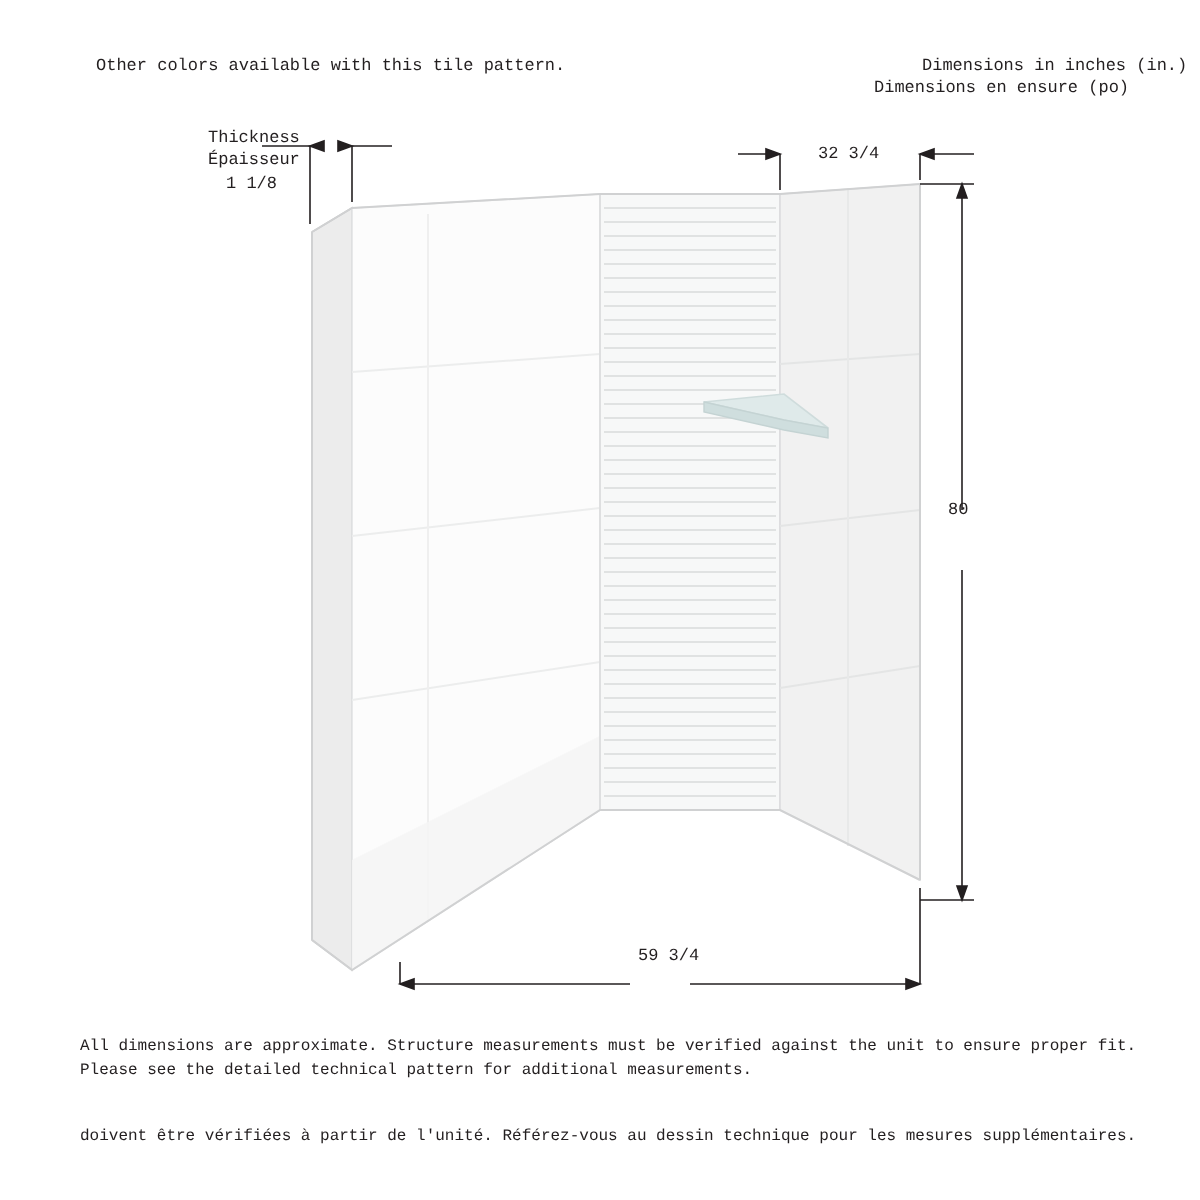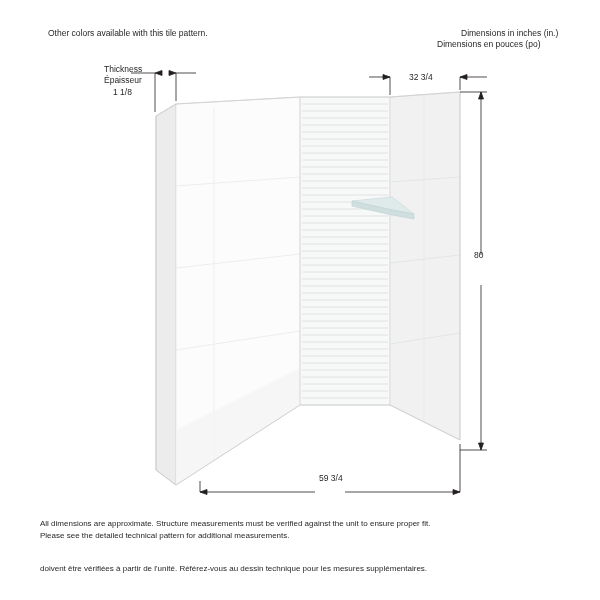--- a/index.html
+++ b/index.html
@@ -5,21 +5,21 @@
   html, body {
     margin: 0;
     padding: 0;
     background: #ffffff;
   }
   #page {
     position: relative;
     width: 600px;
     height: 600px;
     background: #ffffff;
-    font-family: Liberation Sans, sans-serif;
+    font-family: Liberation Mono, monospace;
     color: #1a1a1a;
     overflow: hidden;
   }
 
   .txt {
     position: absolute;
     font-size: 8.5px;
     line-height: 11.5px;
     color: #231f20;
     white-space: pre;
@@ -55,21 +55,21 @@
     height: 600px;
   }
 </style>
 </head>
 <body>
 
 <div id="page">
 
   <div class="txt" id="note-colors-en">Other colors available with this tile pattern.</div>
   <div class="txt" id="note-dims-en">Dimensions in inches (in.)</div>
-  <div class="txt" id="note-dims-fr">Dimensions en pouces (po)</div>
+  <div class="txt" id="note-dims-fr">Dimensions en ensure (po)</div>
 
   <svg id="drawing" viewBox="0 0 600 600">
 
     <g>
       <polygon points="156,116 176,104 176,485 156,470" fill="#ececec" stroke="#c9cacb" stroke-width="0.8"></polygon>
     </g>
 
     <g>
       <polygon points="176,104 300,97 300,405 176,485" fill="#fcfcfc" stroke="#e2e3e4" stroke-width="0.8"></polygon>
 

